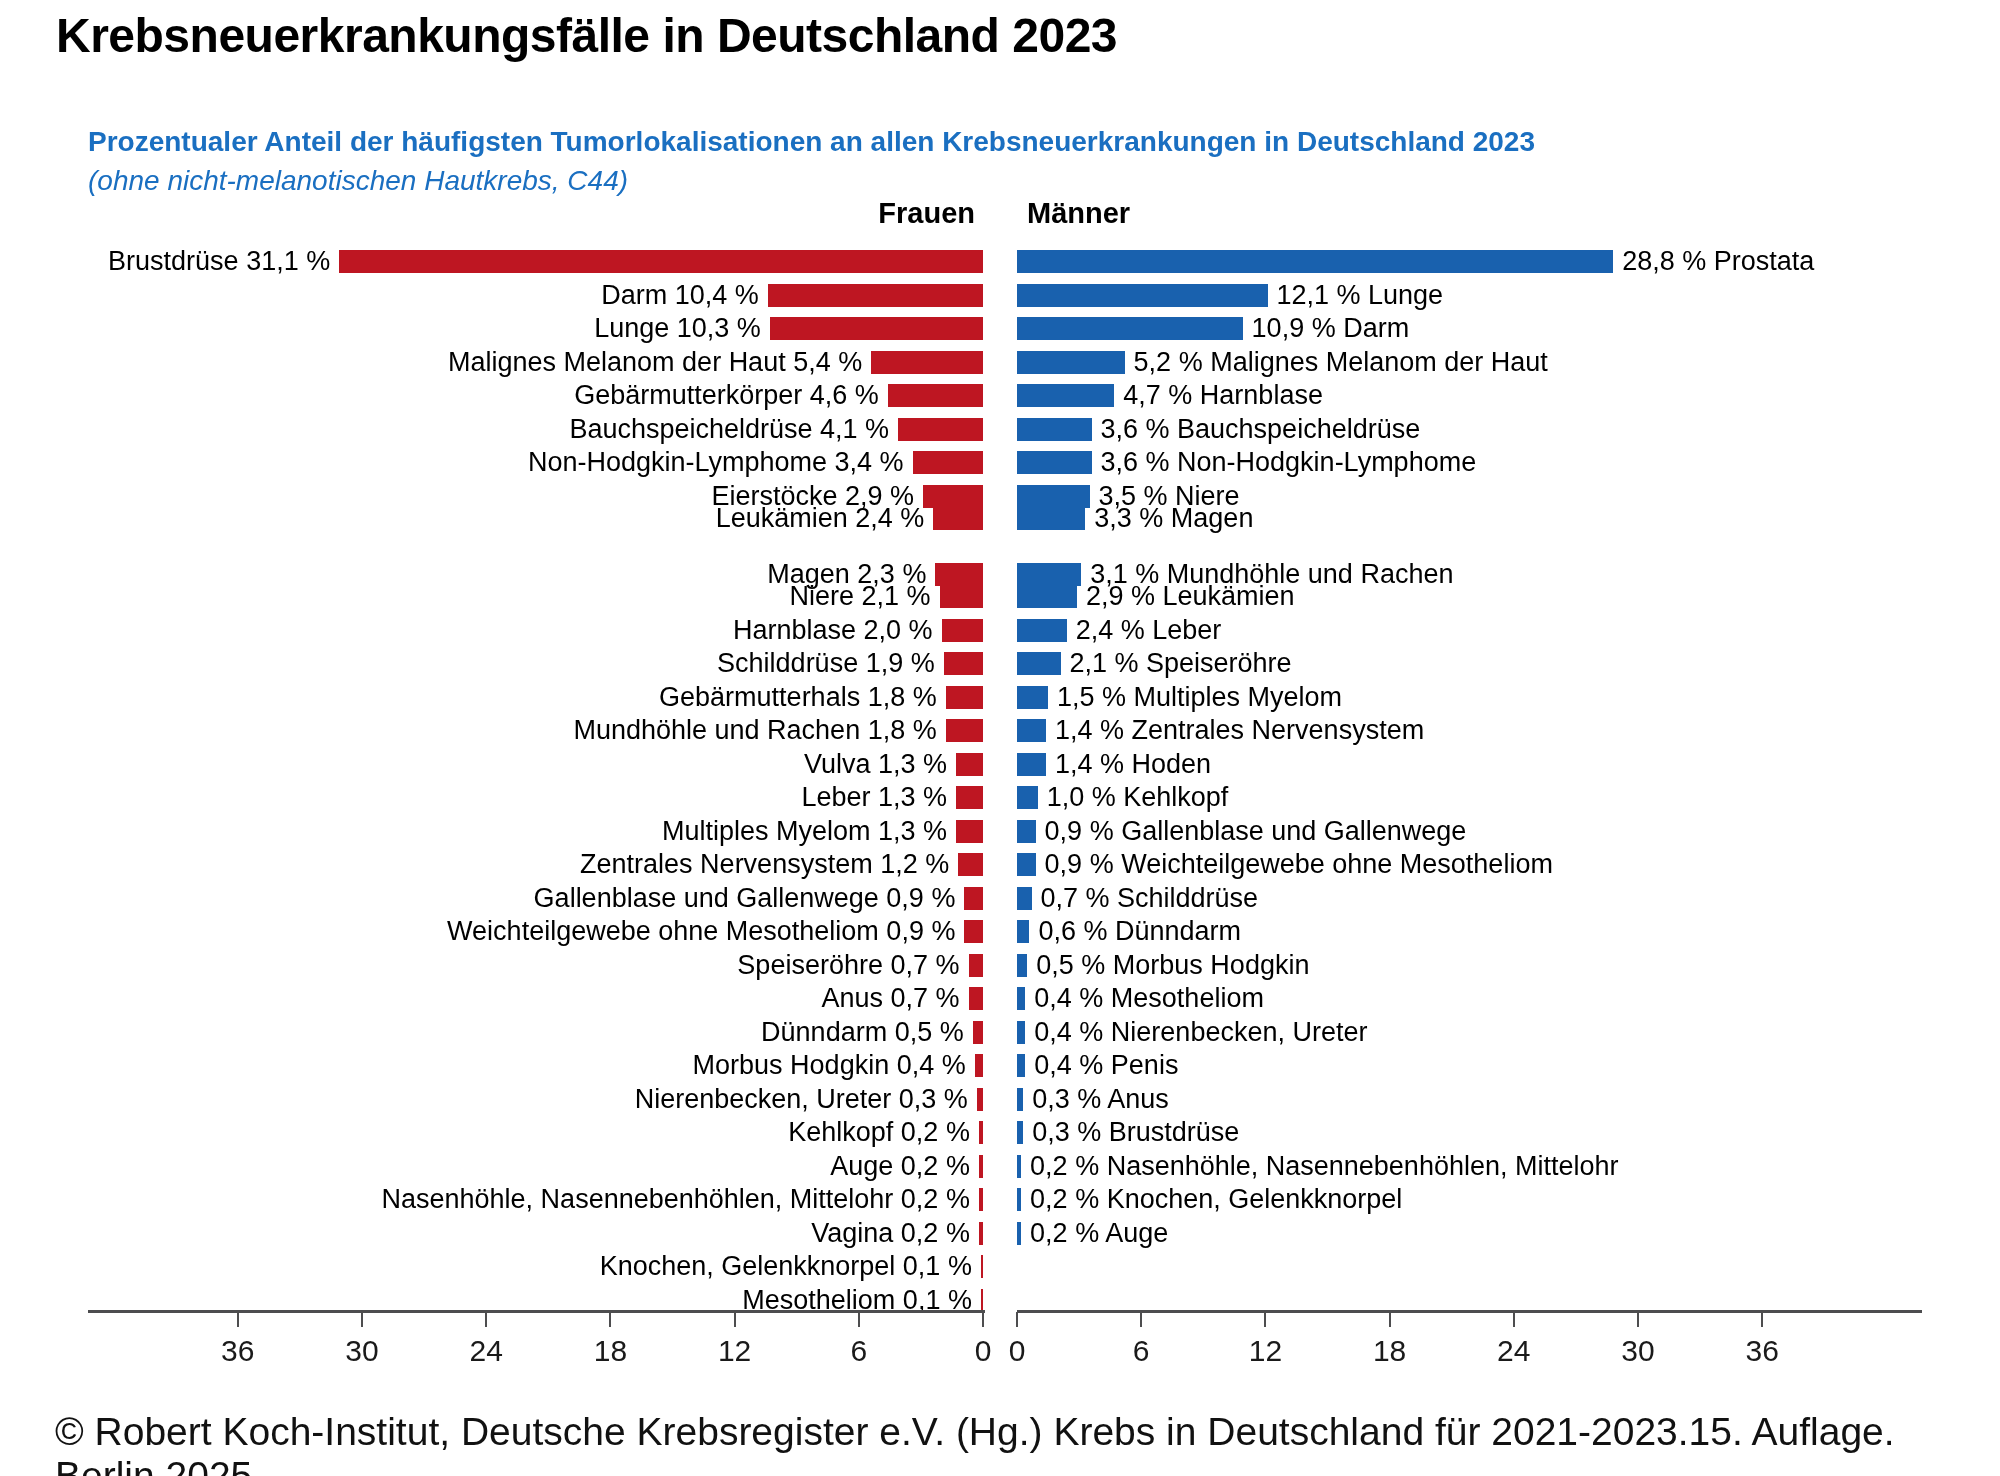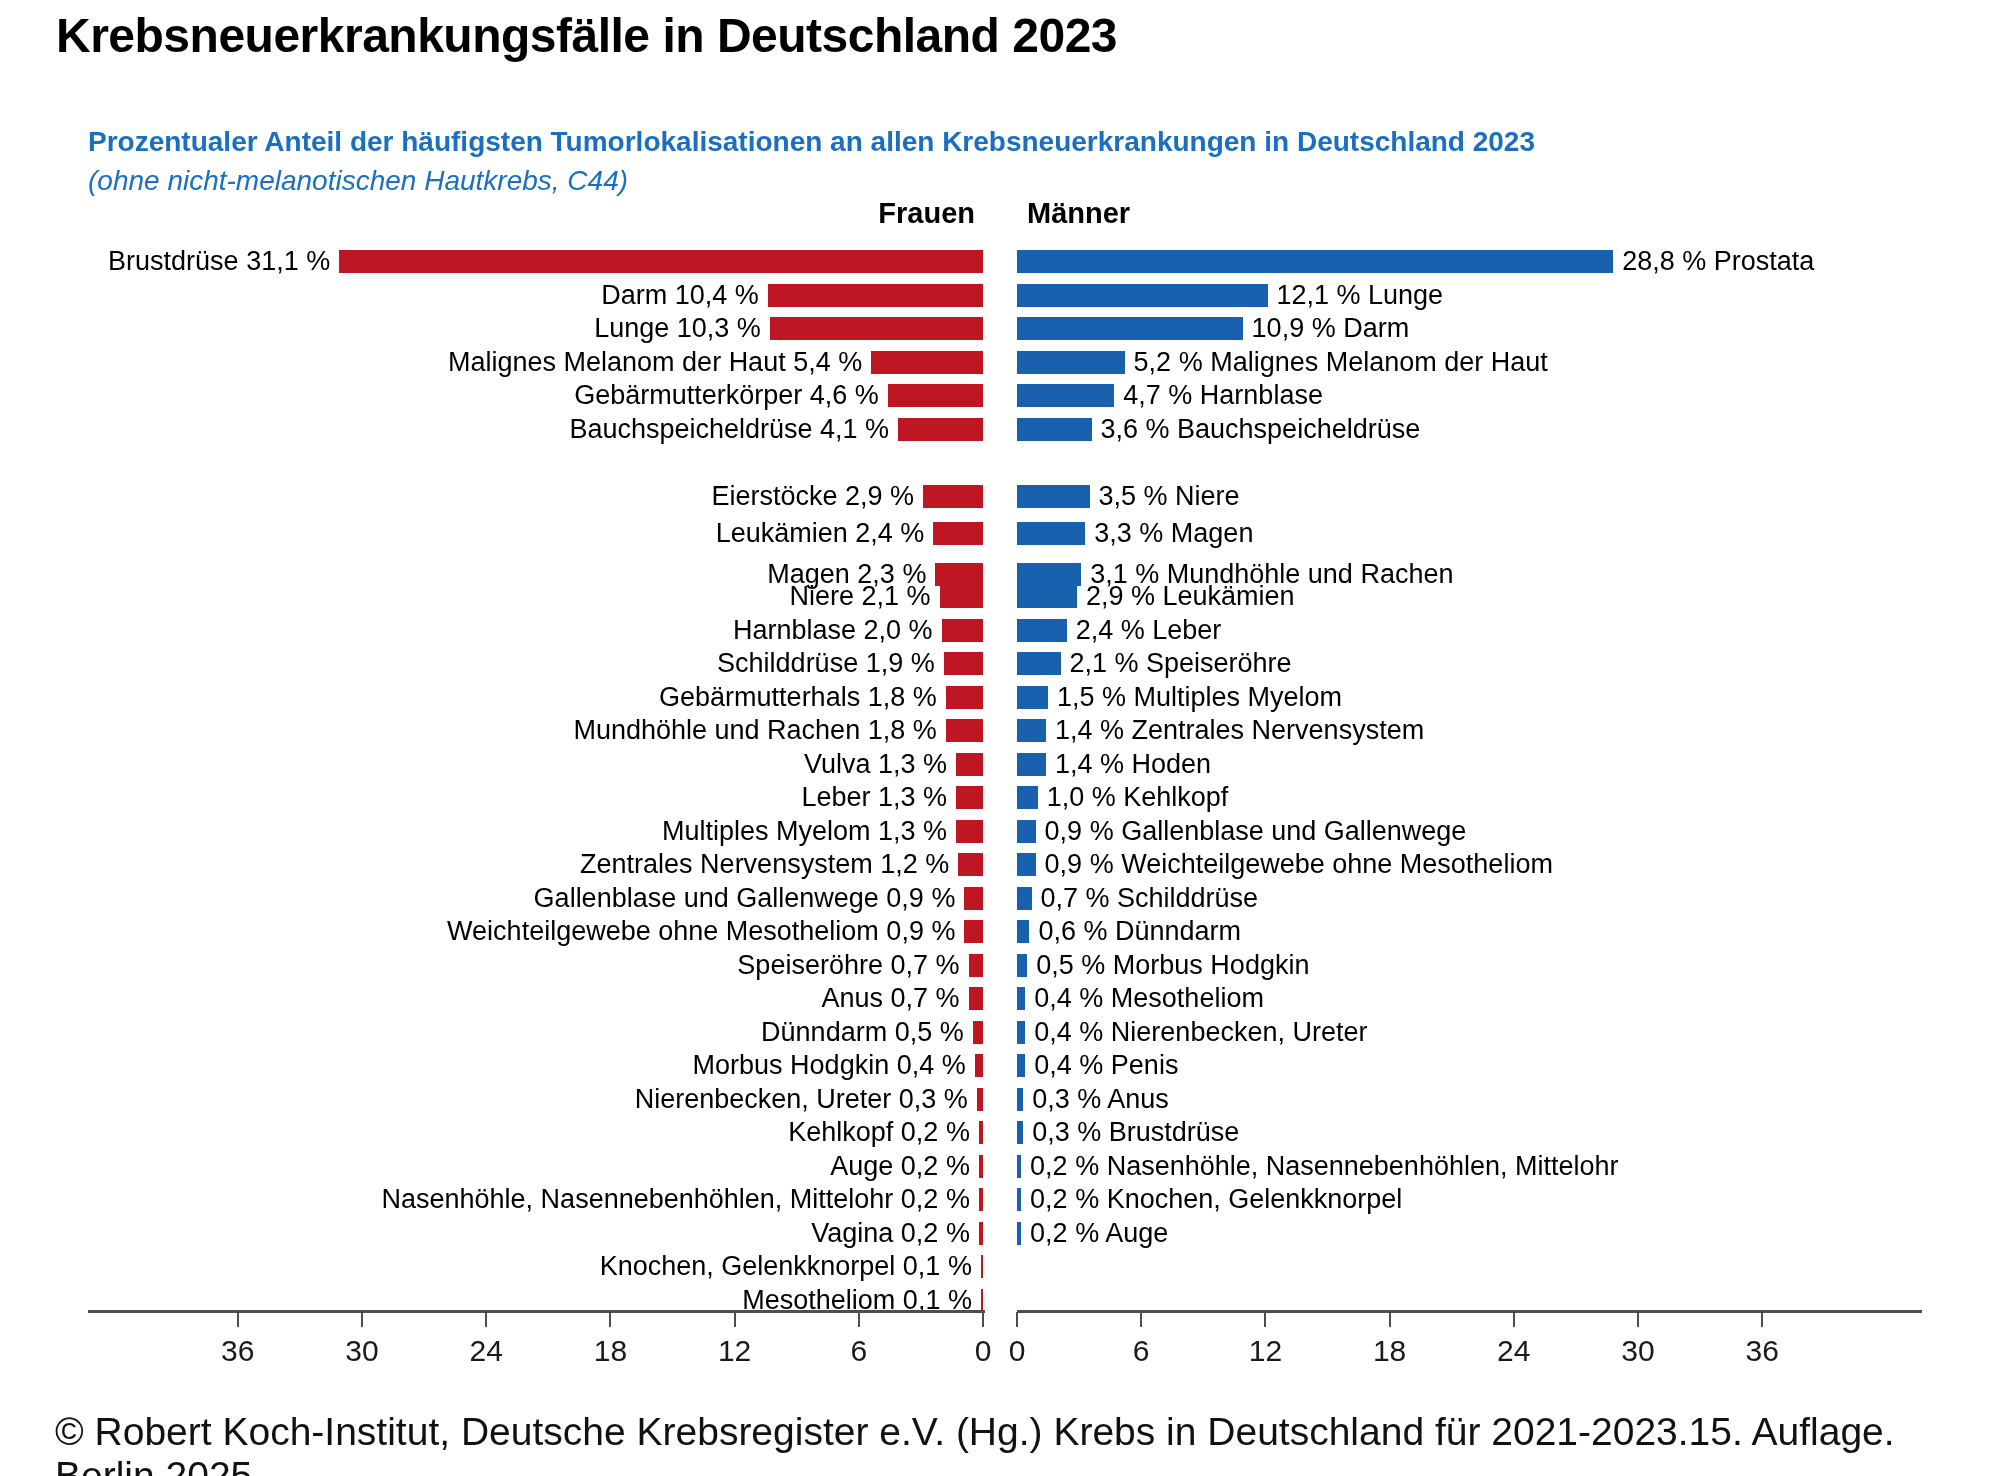--- a/index.html
+++ b/index.html
@@ -88,31 +88,41 @@
       <div class="row" style="top: 167.5px;">
         <div class="cell left">
           <span class="rowlabel">Bauchspeicheldrüse 4,1 %</span>
           <div class="bar" style="width: 84.9px; background: rgb(190, 22, 34);"></div>
         </div>
         <div class="cell right">
           <div class="bar" style="width: 74.5px; background: rgb(25, 97, 174);"></div>
           <span class="rowlabel">3,6 % Bauchspeicheldrüse</span>
         </div>
       </div>
+      <div class="row" style="top: 201px;">
+        <div class="cell left">
+          <span class="rowlabel">Non-Hodgkin-Lymphome 3,4 %</span>
+          <div class="bar" style="width: 70.4px; background: rgb(190, 22, 34);"></div>
+        </div>
+        <div class="cell right">
+          <div class="bar" style="width: 74.5px; background: rgb(25, 97, 174);"></div>
+          <span class="rowlabel">3,6 % Non-Hodgkin-Lymphome</span>
+        </div>
+      </div>
       <div class="row" style="top: 234.5px;">
         <div class="cell left">
           <span class="rowlabel">Eierstöcke 2,9 %</span>
           <div class="bar" style="width: 60px; background: rgb(190, 22, 34);"></div>
         </div>
         <div class="cell right">
           <div class="bar" style="width: 72.5px; background: rgb(25, 97, 174);"></div>
           <span class="rowlabel">3,5 % Niere</span>
         </div>
       </div>
-      <div class="row" style="top: 272px; padding-left: 12px;">
+      <div class="row" style="top: 257px; padding-left: 12px;">
         <div class="cell left">
           <span class="rowlabel">Leukämien 2,4 %</span>
           <div class="bar" style="width: 49.7px; background: rgb(190, 22, 34);"></div>
         </div>
         <div class="cell right">
           <div class="bar" style="width: 68.3px; background: rgb(25, 97, 174);"></div>
           <span class="rowlabel">3,3 % Magen</span>
         </div>
       </div>
       <div class="row" style="top: 313px;">

